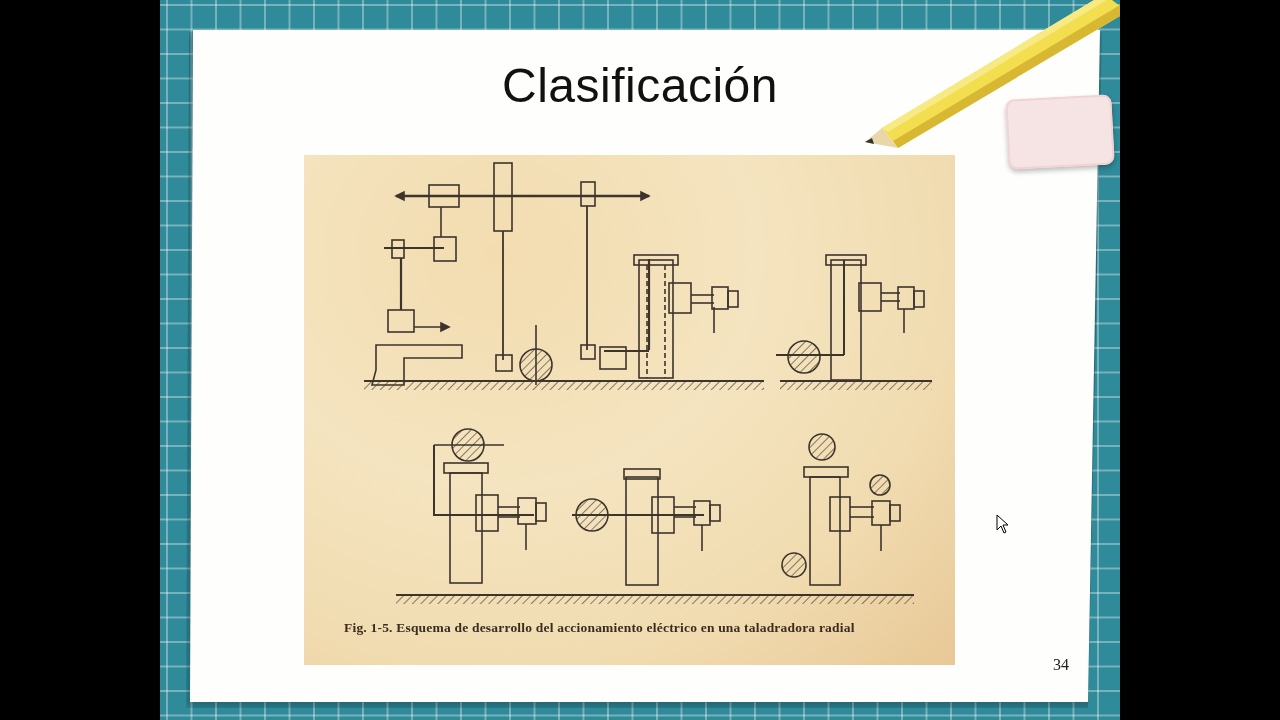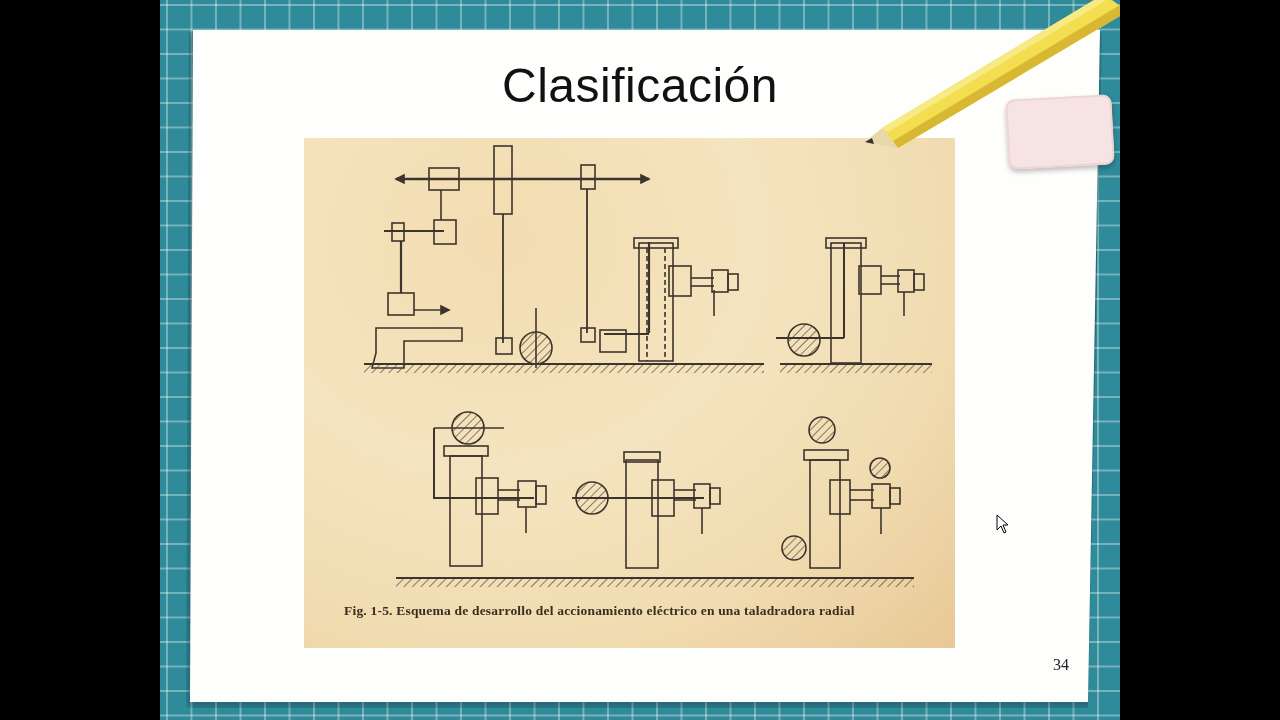--- a/index.html
+++ b/index.html
@@ -12,21 +12,21 @@
     background-size:24.5px 24.5px;
     background-position:6px 4px;
   }
   .paper { position:absolute; left:30px; top:30px; width:910px; height:672px; background:#fefefc;
     clip-path: polygon(3px 0, 910px 0, 898px 672px, 0 672px);
     box-shadow: 0 0 6px rgba(0,0,0,0.4);
   }
   .paper-shadow { position:absolute; left:26px; top:32px; width:916px; height:676px; background:rgba(0,0,0,0.25); filter:blur(4px);
     clip-path: polygon(3px 0, 916px 0, 902px 676px, 0 676px);}
   .title { position:absolute; left:0; width:960px; top:58px; text-align:center; font-size:48px; color:#111; letter-spacing:0.5px; }
-  .figure { position:absolute; left:144px; top:138px; width:651px; height:510px;
+  .figure { position:absolute; left:144px; top:155px; width:651px; height:510px;
     background: radial-gradient(ellipse at 30% 20%, #f3dcb0 0%, #f4e4bf 40%, #f1dcb1 70%, #e8c896 100%);
     overflow:hidden;
   }
   .figure svg { position:absolute; left:0; top:0; }
   .caption { position:absolute; left:40px; top:466px; width:600px; font-family:"Liberation Serif", serif; font-weight:bold; font-size:13.5px; line-height:14px; color:#3a2d20; letter-spacing:0.2px; }
   .page-num { position:absolute; left:893px; top:656px; font-family:"Liberation Serif", serif; font-size:16px; color:#222; }
   .pencil { position:absolute; left:0; top:0; width:960px; height:200px; pointer-events:none; }
   .eraser { position:absolute; left:847px; top:97px; width:106px; height:70px; background:#f6e4e4; border-radius:9px; transform:rotate(-3deg);
     box-shadow: 0 3px 5px rgba(0,0,0,0.25), inset 0 0 0 2px #f1d3d3; }
   .cursor { position:absolute; left:836px; top:514px; width:14px; height:20px; }

